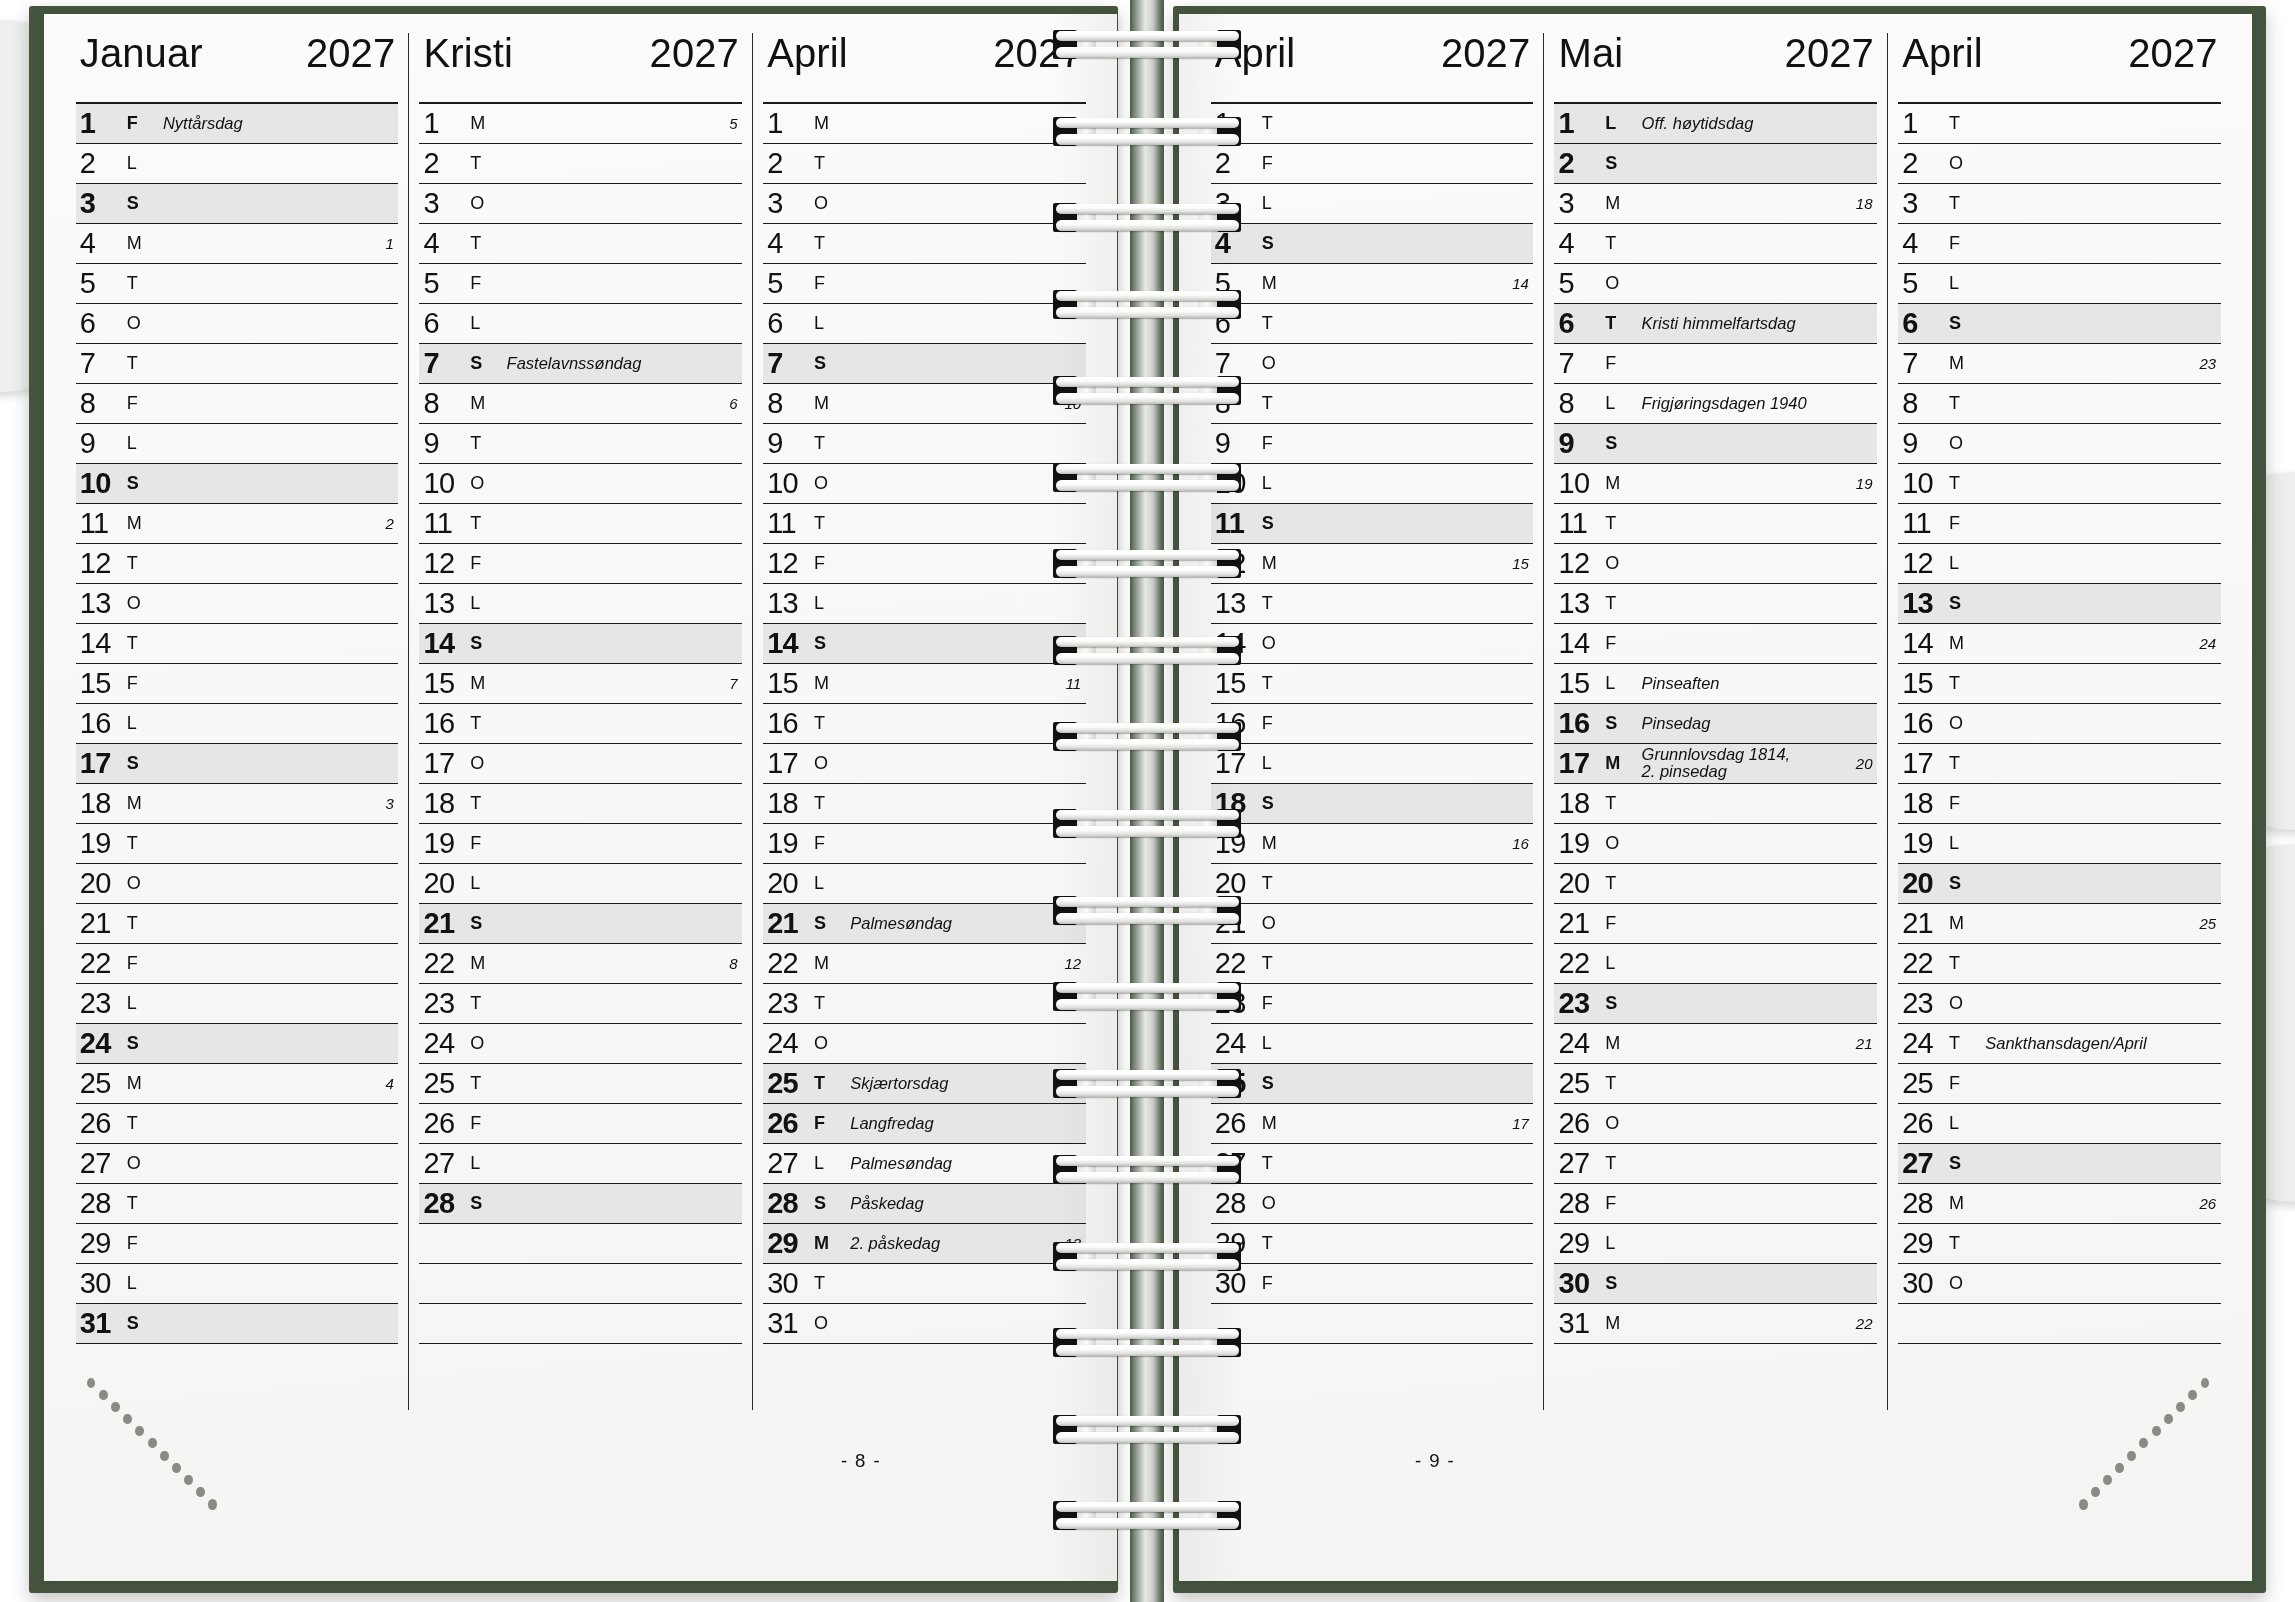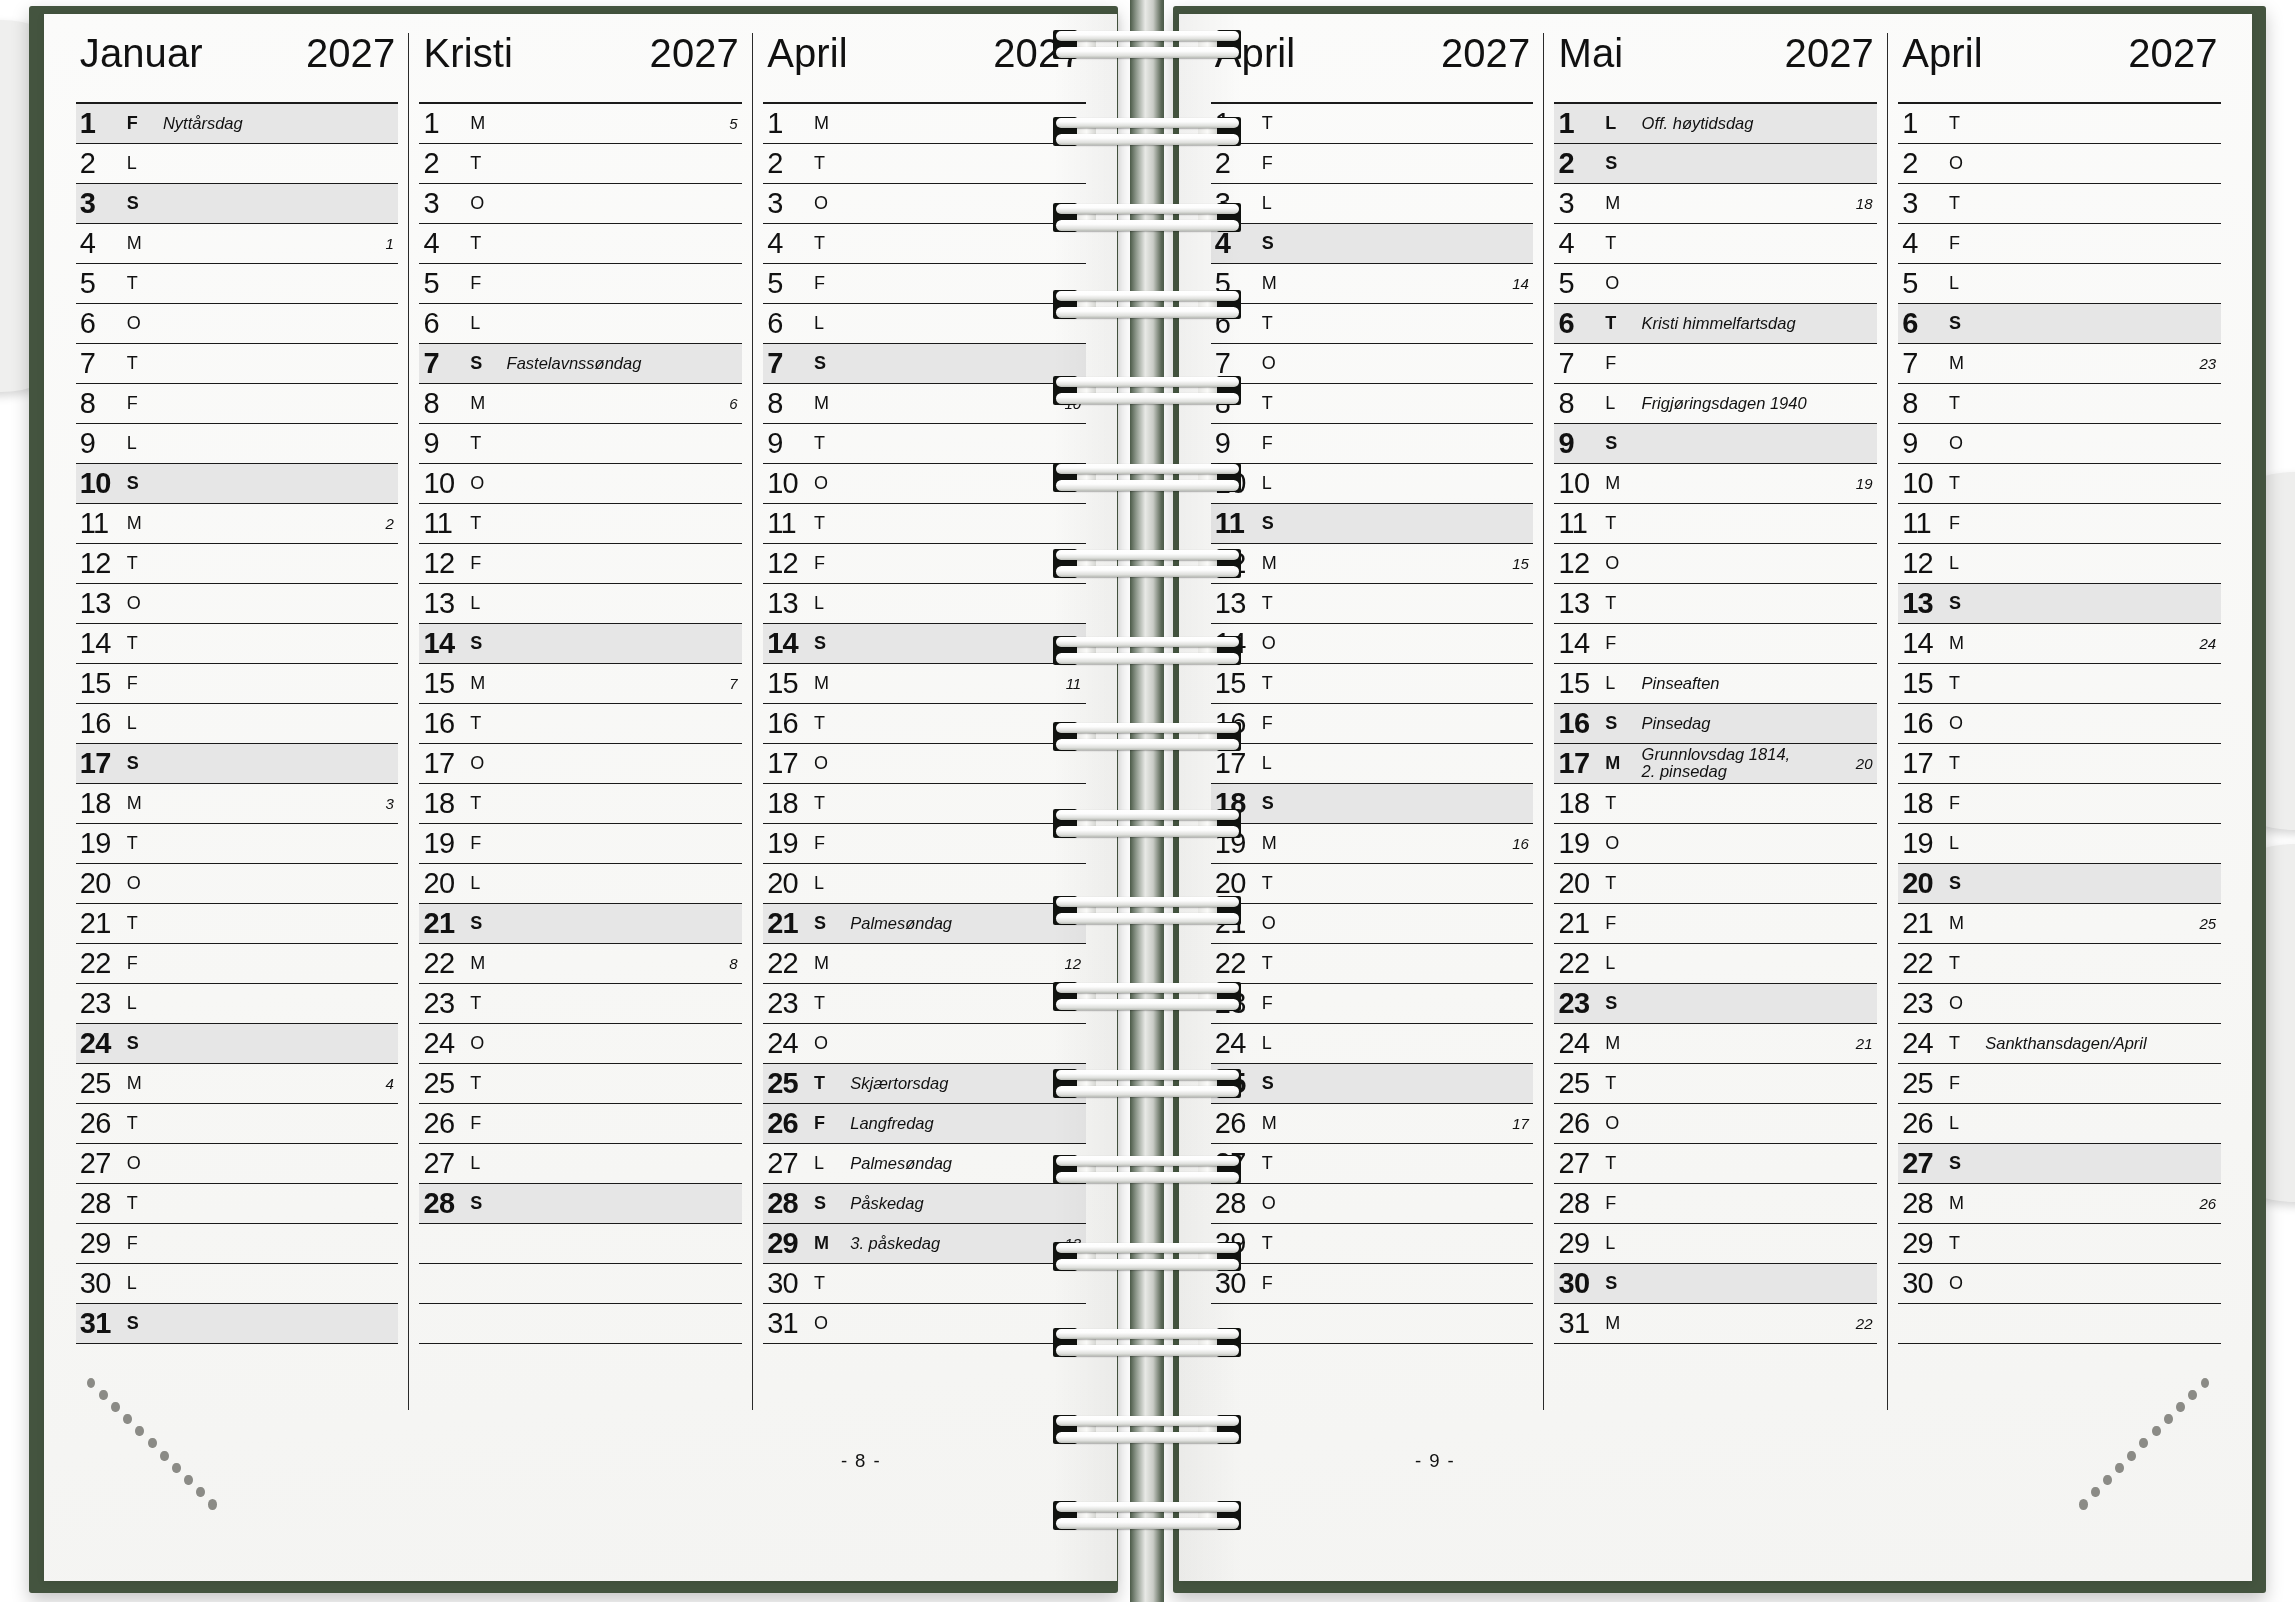--- a/index.html
+++ b/index.html
@@ -659,21 +659,21 @@
               </div>
               <div class="drow hi bold">
                 <span class="dnum">28</span>
                 <span class="dlet">S</span>
                 <span class="note">Påskedag</span>
                 <span class="wk"></span>
               </div>
               <div class="drow hi bold">
                 <span class="dnum">29</span>
                 <span class="dlet">M</span>
-                <span class="note">3. påskedag</span>
+                <span class="note">2. påskedag</span>
                 <span class="wk">13</span>
               </div>
               <div class="drow">
                 <span class="dnum">30</span>
                 <span class="dlet">T</span>
                 <span class="note"></span>
                 <span class="wk"></span>
               </div>
               <div class="drow">
                 <span class="dnum">31</span>

